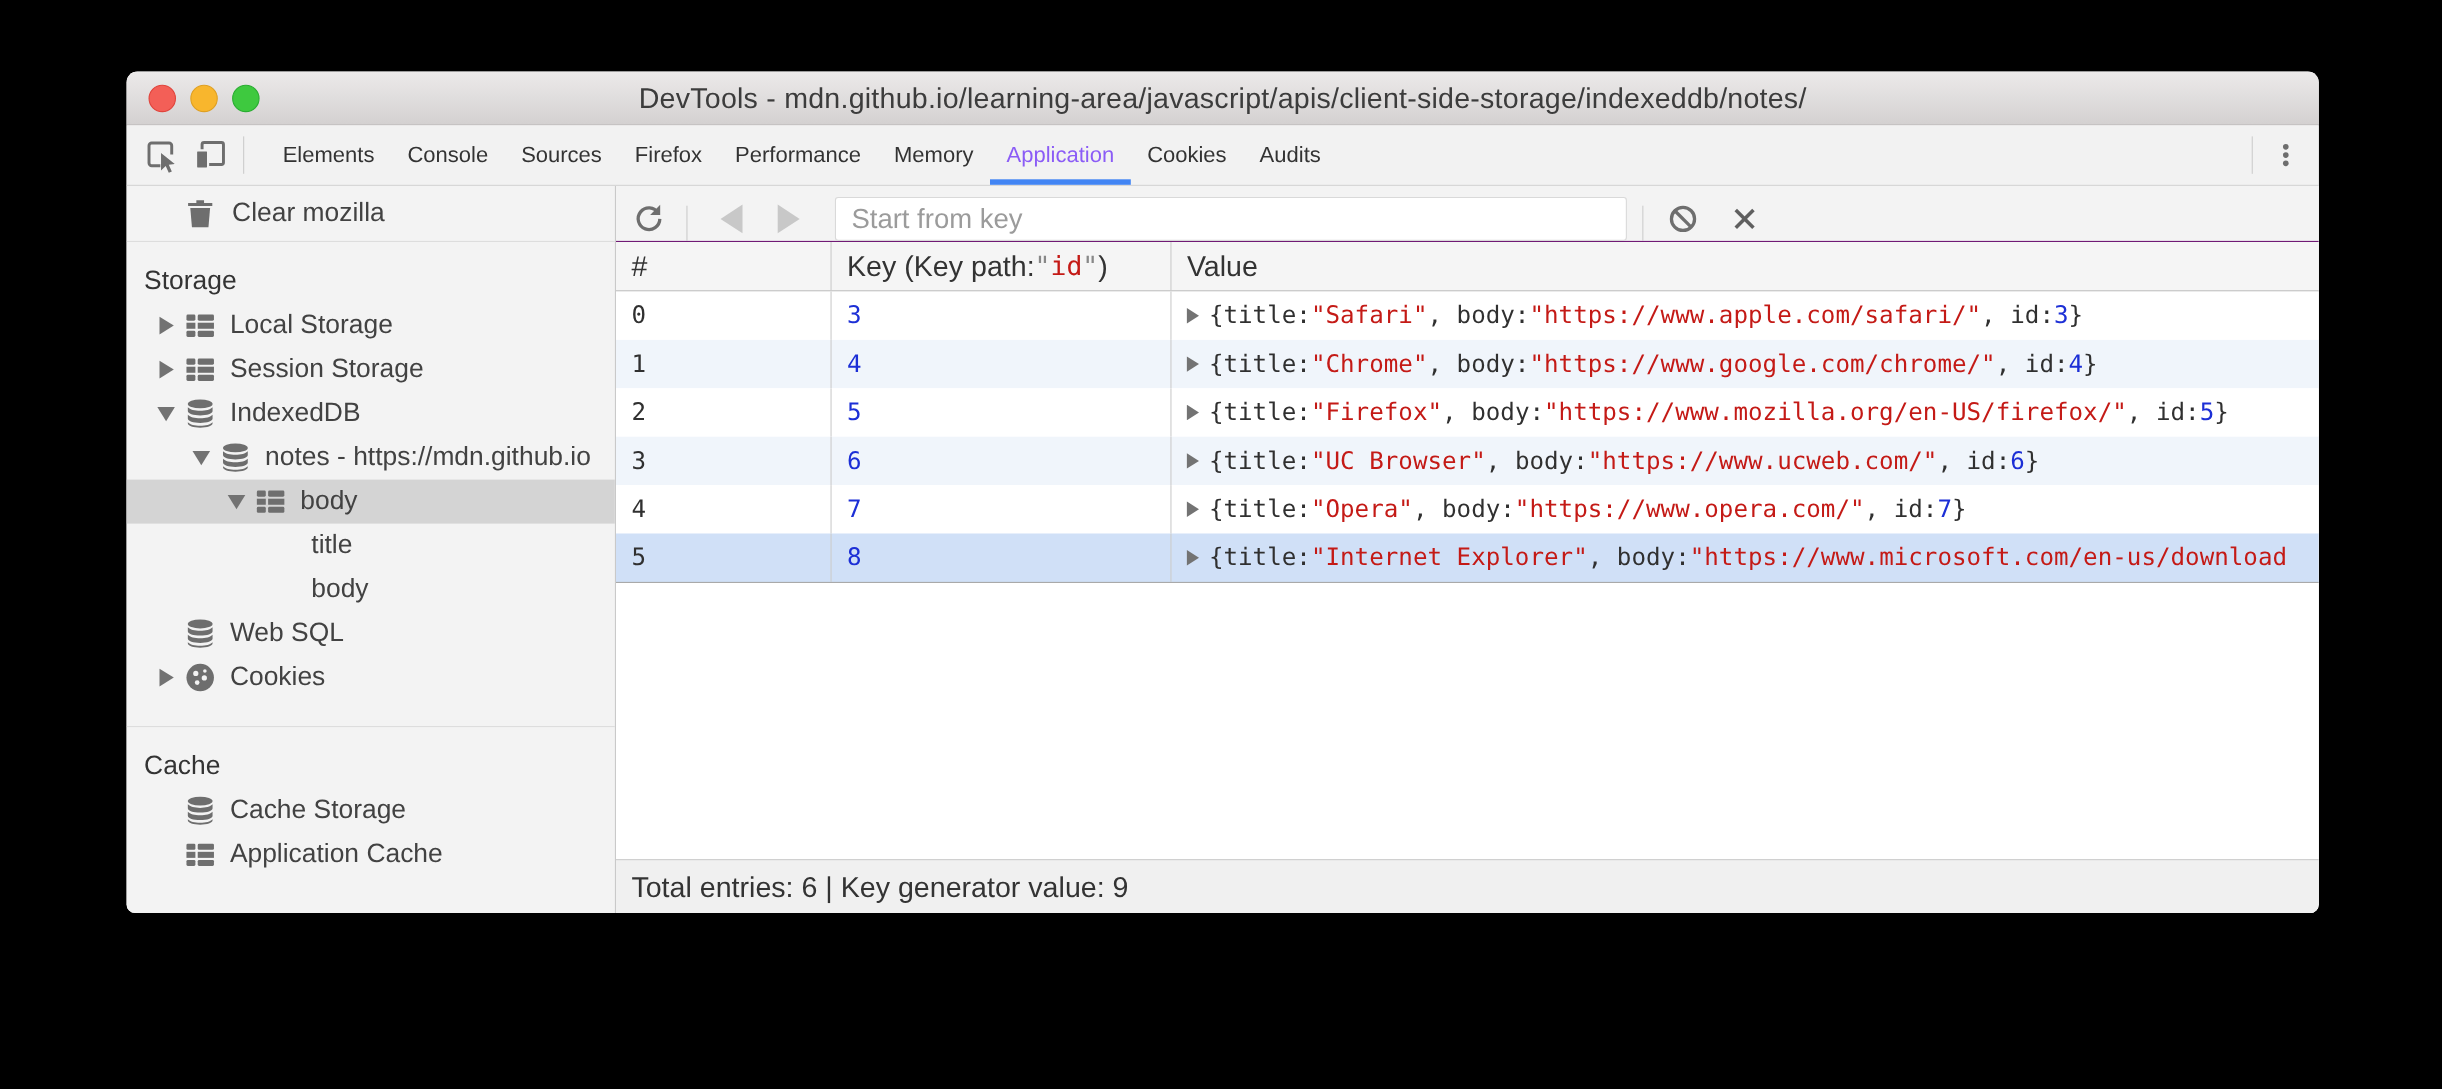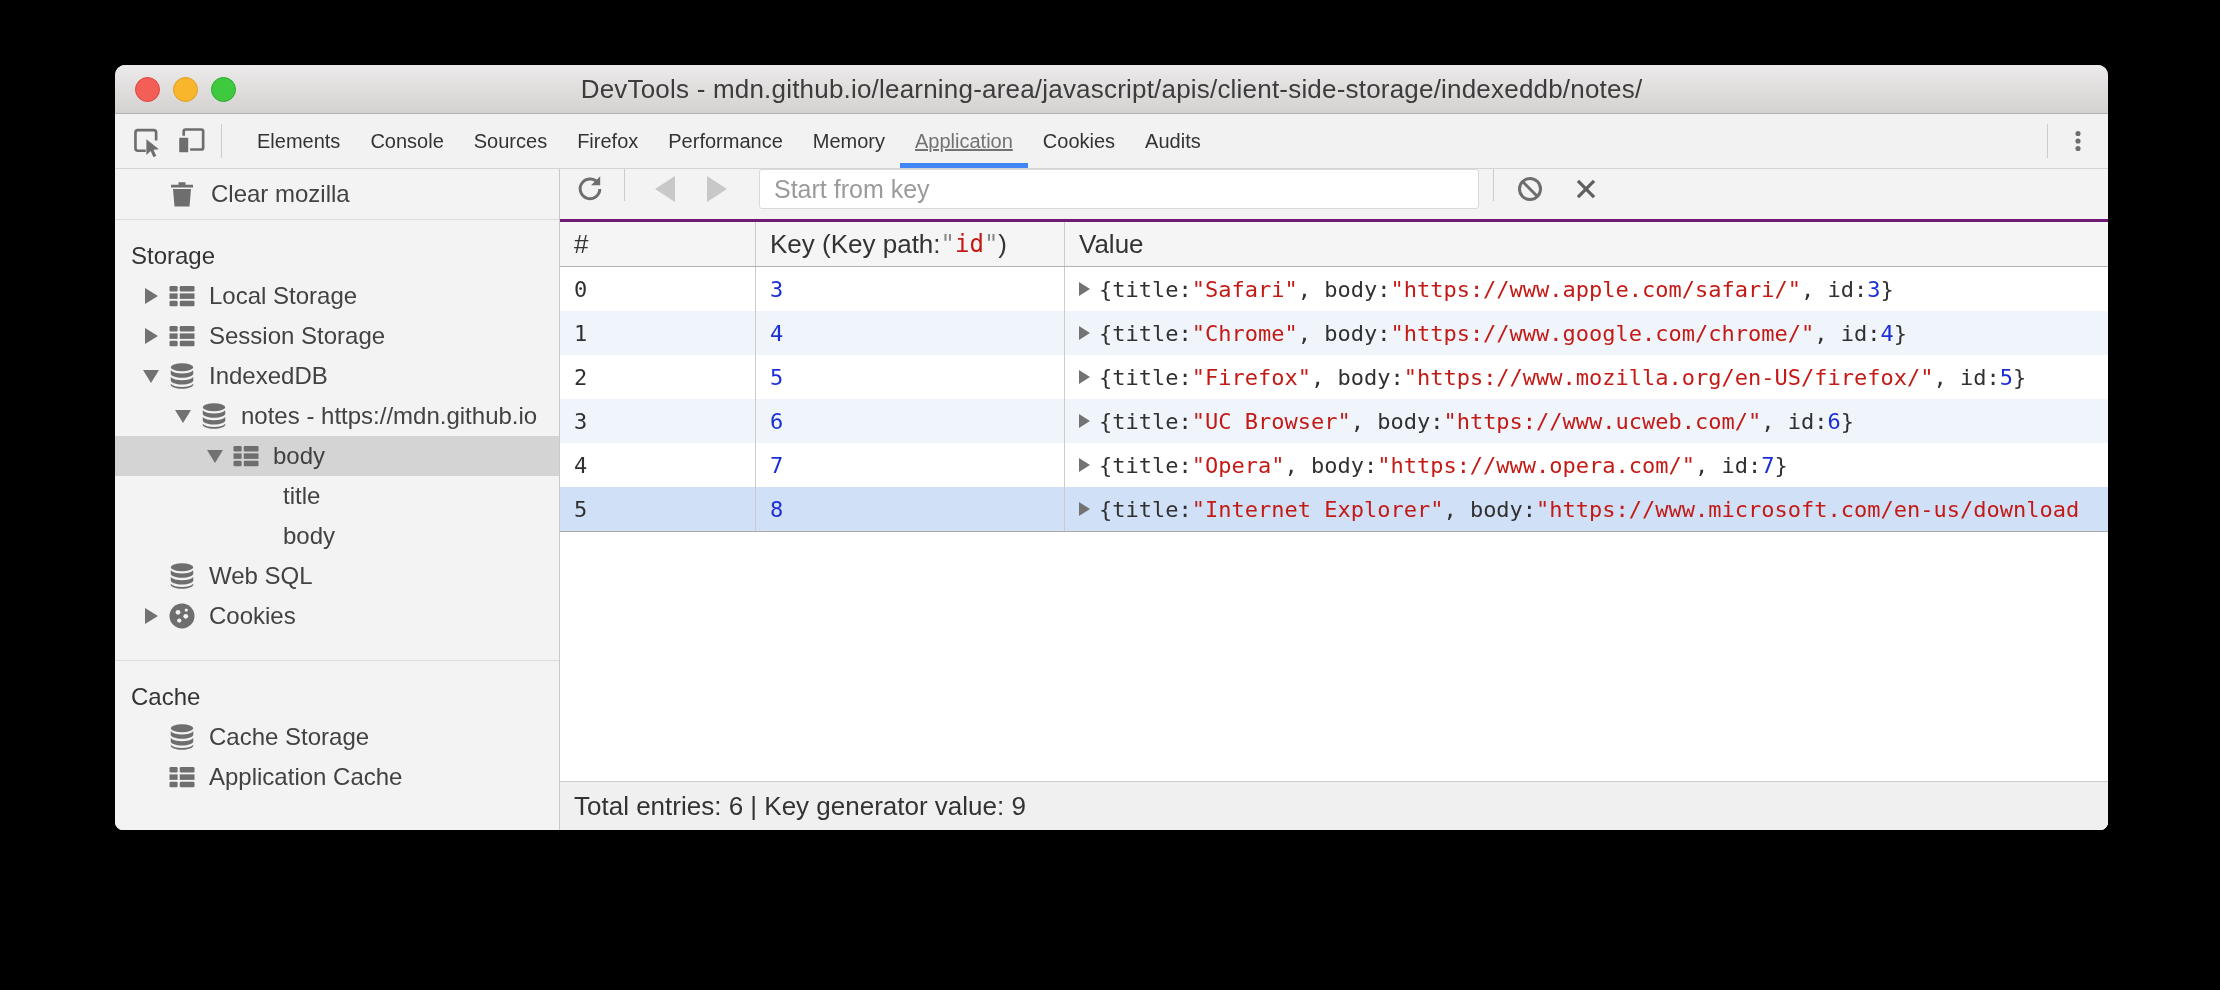--- a/index.html
+++ b/index.html
@@ -37,21 +37,21 @@
     display:flex;align-items:stretch;position:relative;
   }
   .tb-iconbtn{width:44px;display:flex;align-items:center;justify-content:center;cursor:pointer;}
   .tb-iconbtn:first-child{margin-left:10px;}
   .v-divider{width:1px;background:#ccc;margin:10px 8px;}
   .tabs{display:flex;align-items:stretch;margin-left:12px;}
   .tab{
     display:flex;align-items:center;padding:0 15px;font-size:20px;color:#333;
     position:relative;cursor:pointer;white-space:nowrap;
   }
-  .tab.active{color:#737373;text-decoration:underline;}
+  .tab.active{color:#8b5cf6;}
   .tab.active::after{
     content:"";position:absolute;left:0;right:0;bottom:0;height:5px;background:var(--accent);
   }
   .tabbar-right{margin-left:auto;display:flex;align-items:stretch;margin-right:8px;}
   
   .content{flex:1;display:flex;min-height:0;}
   .sidebar{
     width:444px;flex:0 0 444px;background:#f3f3f3;border-right:1px solid #c9c9c9;
     overflow:hidden;font-size:24px;color:#424242;
   }
@@ -65,22 +65,22 @@
   .tree-item.selected{background:var(--sidebar-selected);}
   .arrow-slot{width:32px;flex:0 0 32px;display:flex;align-items:center;justify-content:center;}
   .tri-collapsed{width:0;height:0;border-left:13px solid #727272;border-top:8px solid transparent;border-bottom:8px solid transparent;}
   .tri-expanded{width:0;height:0;border-top:13px solid #727272;border-left:8px solid transparent;border-right:8px solid transparent;}
   .tree-icon{width:30px;height:30px;flex:0 0 30px;margin-right:12px;display:flex;align-items:center;justify-content:center;}
   .tree-icon svg{width:30px;height:30px;}
   .side-sep{border-top:1px solid #ddd;margin-top:24px;}
   
   .main{flex:1;display:flex;flex-direction:column;min-width:0;background:#fff;}
   .toolbar{
-    height:50px;flex:0 0 50px;background:#f3f3f3;border-bottom:3px solid #701a75;
-    display:flex;align-items:flex-start;
+    height:50px;flex:0 0 50px;background:#f3f3f3;border-bottom:1px solid #701a75;
+    display:flex;align-items:flex-end;
   }
   .tool-btn{width:40px;height:40px;display:flex;align-items:center;justify-content:center;cursor:pointer;}
   .tool-sep{width:1px;height:32px;background:#ccc;}
   .nav-tri-left{width:0;height:0;border-right:20px solid #c8c8c8;border-top:13px solid transparent;border-bottom:13px solid transparent;}
   .nav-tri-right{width:0;height:0;border-left:20px solid #c8c8c8;border-top:13px solid transparent;border-bottom:13px solid transparent;}
   .key-input{
     margin-left:22px;width:690px;height:38px;border:1px solid #d9d9d9;border-radius:3px;
     background:#fff;font-size:25px;color:#333;padding:0 14px;outline:none;
     font-family:"Liberation Sans",sans-serif;
   }

